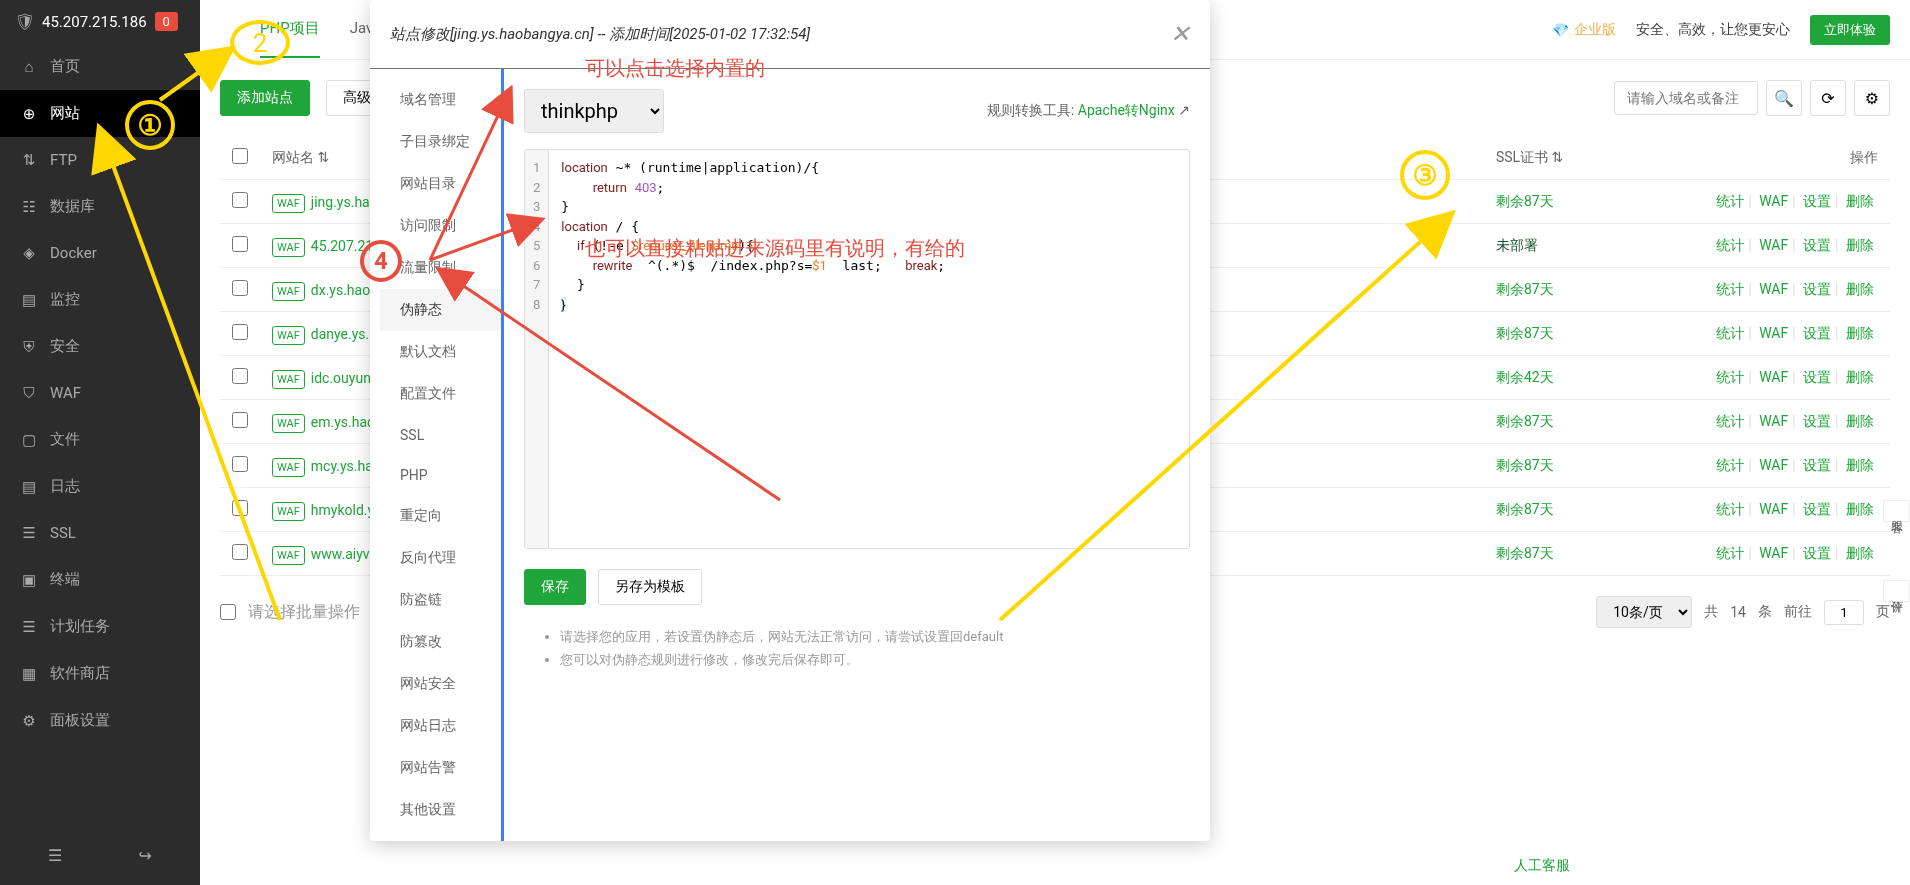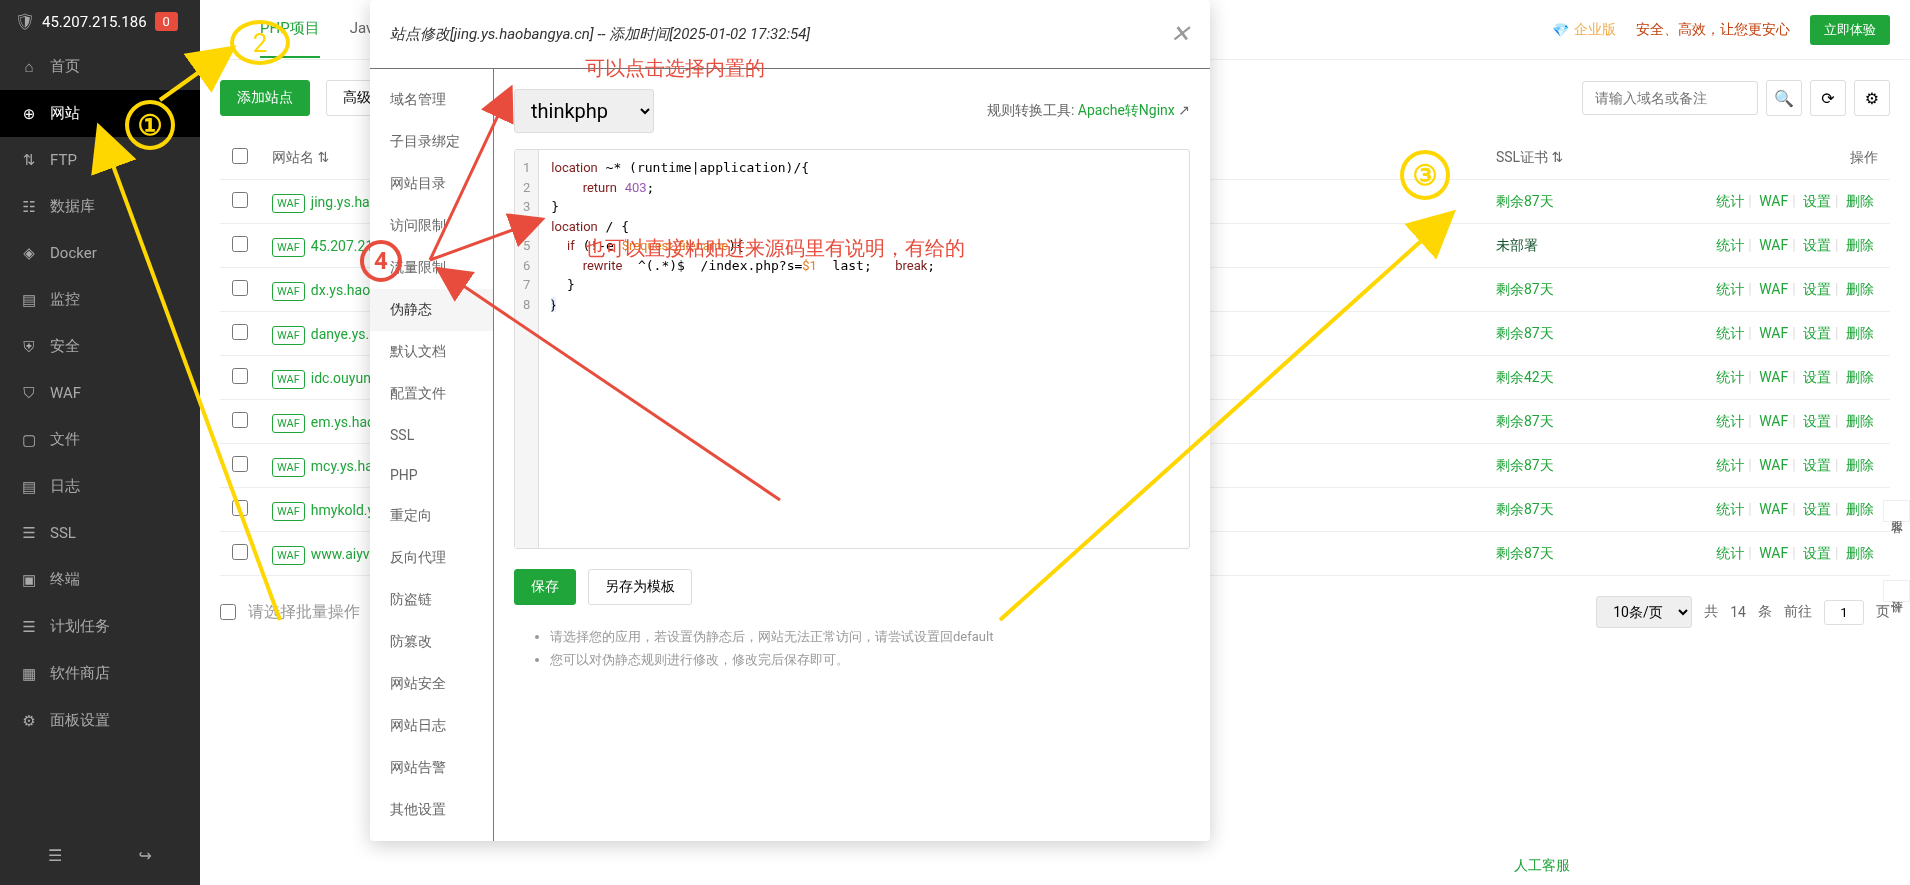--- a/index.html
+++ b/index.html
@@ -15,30 +15,30 @@
     .sidebar-icon { width: 18px; height: 18px; display: inline-flex; align-items: center; justify-content: center; }
     .sidebar-bottom { position: absolute; bottom: 10px; left: 0; right: 0; display: flex; justify-content: space-around; padding: 10px; }
     
     
     .topbar { position: absolute; left: 200px; right: 0; top: 0; height: 60px; background: #fff; border-bottom: 1px solid #eee; display: flex; align-items: center; padding: 0 20px; justify-content: space-between; }
     .tabs { display: flex; gap: 30px; margin-left: 40px; }
     .tab { padding: 18px 0; font-size: 15px; color: #666; cursor: pointer; }
     .tab.active { color: #20a53a; border-bottom: 2px solid #20a53a; }
     .topbar-right { display: flex; align-items: center; gap: 20px; }
     .enterprise { color: #f0ad4e; font-size: 14px; display: flex; align-items: center; gap: 4px; }
-    .safe-text { color: #c2410c; font-size: 14px; }
+    .safe-text { color: #404040; font-size: 14px; }
     .try-btn { background: #20a53a; color: #fff; padding: 6px 14px; border-radius: 3px; font-size: 13px; }
     
     
     .main { position: absolute; left: 200px; right: 0; top: 60px; bottom: 0; background: #fff; padding: 20px; }
     .toolbar { display: flex; align-items: center; gap: 12px; margin-bottom: 20px; justify-content: space-between; }
     .toolbar-left { display: flex; gap: 16px; align-items: center; }
     .btn { padding: 8px 16px; border-radius: 3px; font-size: 14px; cursor: pointer; border: 1px solid #ddd; background: #fff; }
     .btn-primary { background: #20a53a; color: #fff; border-color: #20a53a; }
-    .search-input { padding: 8px 12px; border: 1px solid #ddd; border-radius: 3px; width: 176px; font-size: 14px; }
+    .search-input { padding: 8px 12px; border: 1px solid #ddd; border-radius: 3px; width: 144px; font-size: 14px; }
     .icon-btn { width: 36px; height: 36px; border: 1px solid #ddd; border-radius: 3px; display: flex; align-items: center; justify-content: center; cursor: pointer; }
     
     
     .table { width: 100%; border-collapse: collapse; }
     .table th { text-align: left; padding: 12px; border-bottom: 1px solid #eee; font-weight: normal; color: #666; font-size: 14px; }
     .table td { padding: 12px; border-bottom: 1px solid #eee; font-size: 14px; }
     .checkbox { width: 16px; height: 16px; }
     .domain-link { color: #20a53a; }
     .waf-icon { color: #20a53a; border: 1px solid #20a53a; padding: 2px 4px; border-radius: 3px; font-size: 11px; margin-right: 6px; }
     .ssl-remain { color: #20a53a; text-align: right; }
@@ -49,21 +49,21 @@
     
     .pagination { display: flex; align-items: center; justify-content: space-between; padding: 20px 0; }
     .page-size { padding: 6px 12px; border: 1px solid #ddd; border-radius: 3px; font-size: 14px; }
     .page-info { display: flex; align-items: center; gap: 12px; font-size: 14px; color: #666; }
     .page-input { width: 40px; padding: 4px; border: 1px solid #ddd; border-radius: 3px; text-align: center; }
     .modal { position: absolute; left: 370px; top: 0; width: 840px; background: #fff; border-radius: 4px; box-shadow: 0 4px 20px rgba(0,0,0,0.2); z-index: 101; }
     .modal-header { display: flex; justify-content: space-between; align-items: center; padding: 20px 20px; border-bottom: 1px solid #737373; font-style: italic; }
     .modal-title { font-size: 15px; color: #333; }
     .modal-close { font-size: 24px; cursor: pointer; color: #999; }
     .modal-body { display: flex; }
-    .modal-sidebar { width: 124px; border-right: 1px solid #3b82f6; padding: 10px 0; }
+    .modal-sidebar { width: 124px; border-right: 3px solid #3b82f6; padding: 10px 0; margin-left: 10px; }
     .modal-sidebar-item { padding: 12px 20px; font-size: 14px; color: #666; cursor: pointer; }
     .modal-sidebar-item.active { background: #f5f5f5; color: #333; }
     .modal-content { flex: 1; padding: 20px; }
     .template-row { display: flex; justify-content: space-between; align-items: center; margin-bottom: 16px; }
     .template-select { padding: 8px 12px; border: 1px solid #ddd; border-radius: 3px; font-size: 20px; width: 140px;}
     .rule-convert { font-size: 14px; color: #666; }
     .rule-link { color: #20a53a; }
     .code-editor { border: 1px solid #ddd; border-radius: 3px; display: flex; background: #fff; min-height: 400px; }
     .line-numbers { background: #f5f5f5; padding: 8px 8px; text-align: right; color: #999; font-family: monospace; font-size: 13px; line-height: 1.5; border-right: 1px solid #ddd; user-select: none; }
     .code-content { padding: 8px 12px; font-family: monospace; font-size: 13px; line-height: 1.5; flex: 1; white-space: pre; }

